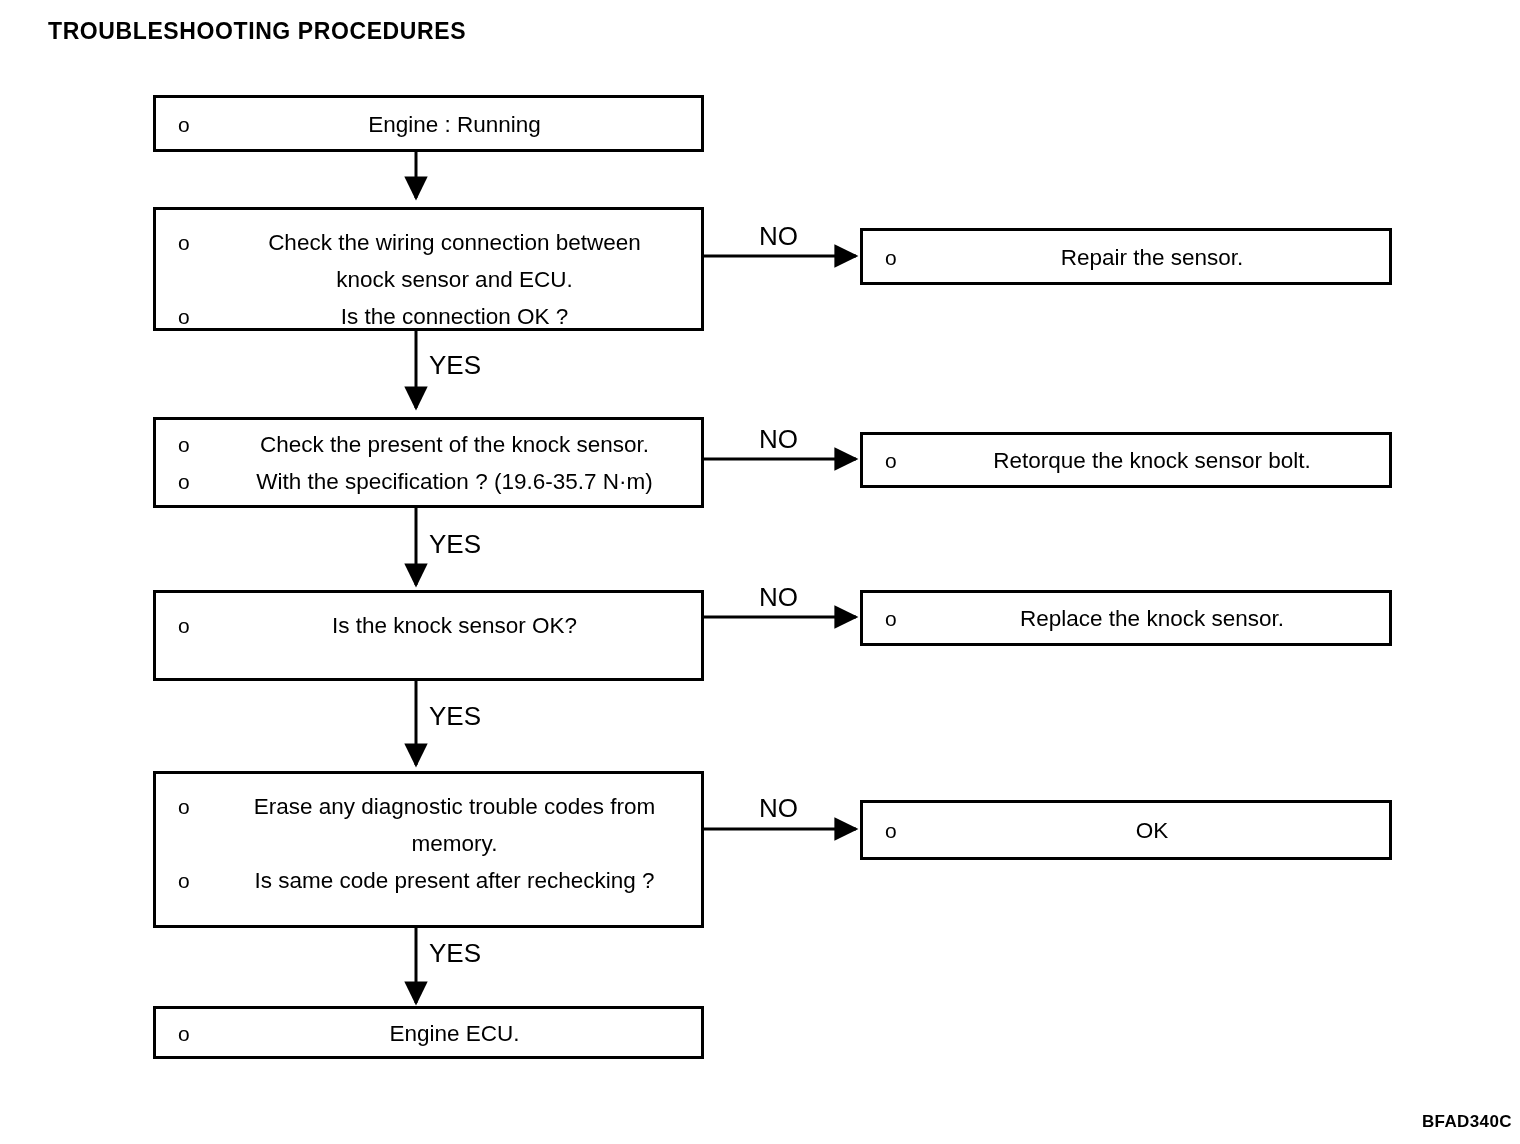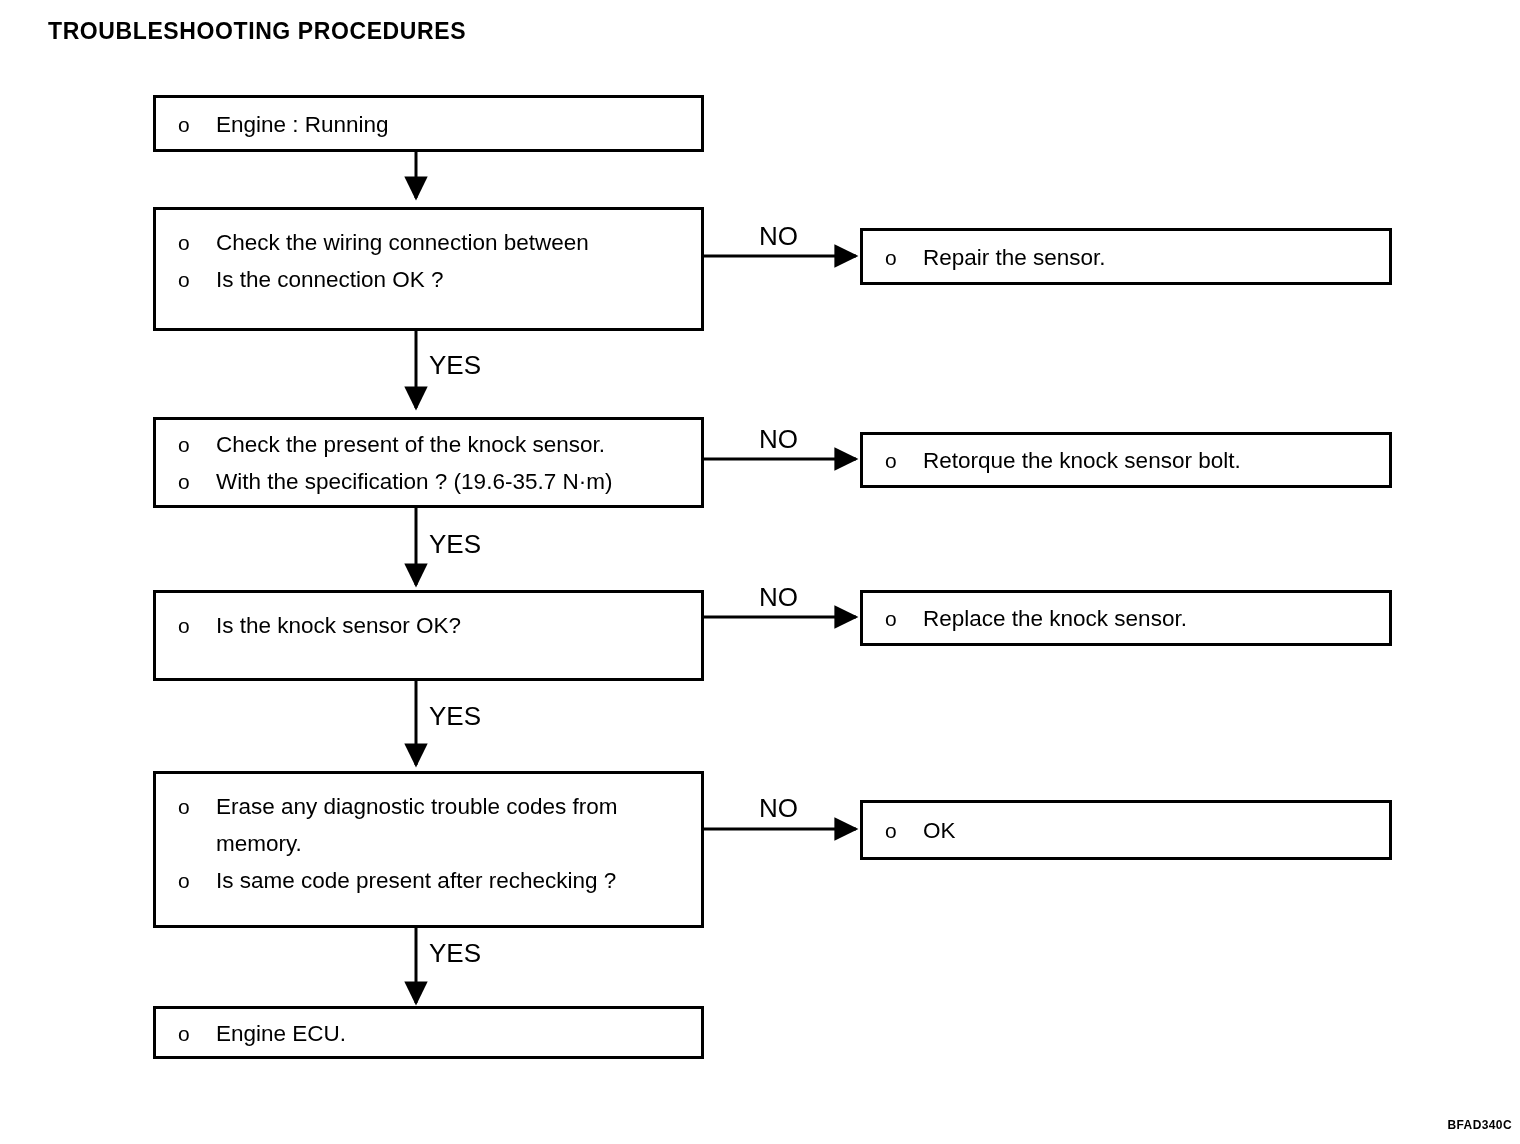--- a/index.html
+++ b/index.html
@@ -52,34 +52,35 @@
     line-height: 37px;
     white-space: nowrap;
   }
   .bline .bullet {
     width: 38px;
     flex: 0 0 38px;
     font-size: 21px;
   }
   .bline .btext {
     flex: 1 1 auto;
+    text-align: center;
   }
   .bline.indent .bullet {
     visibility: hidden;
   }
   .edge-label {
     position: absolute;
     font-size: 26px;
     white-space: nowrap;
   }
   .fig-code {
     position: absolute;
     right: 28px;
     bottom: 12px;
-    font-size: 12px;
+    font-size: 17px;
     font-weight: bold;
     letter-spacing: 0.4px;
   }
   svg.connectors {
     position: absolute;
     left: 0;
     top: 0;
     width: 1520px;
     height: 1144px;
     pointer-events: none;
@@ -137,20 +138,24 @@
       </div>
     </div>
   </div>
 
   <div class="fbox topalign" style="left:133px; top:207px; width:551px; height:124px;">
     <div class="lines">
       <div class="bline">
         <span class="bullet">o</span>
         <span class="btext">Check the wiring connection between</span>
       </div>
+      <div class="bline indent">
+        <span class="bullet"></span>
+        <span class="btext">knock sensor and ECU.</span>
+      </div>
       <div class="bline">
         <span class="bullet">o</span>
         <span class="btext">Is the connection OK ?</span>
       </div>
     </div>
   </div>
 
   <div class="fbox" style="left:133px; top:417px; width:551px; height:91px;">
     <div class="lines">
       <div class="bline">

